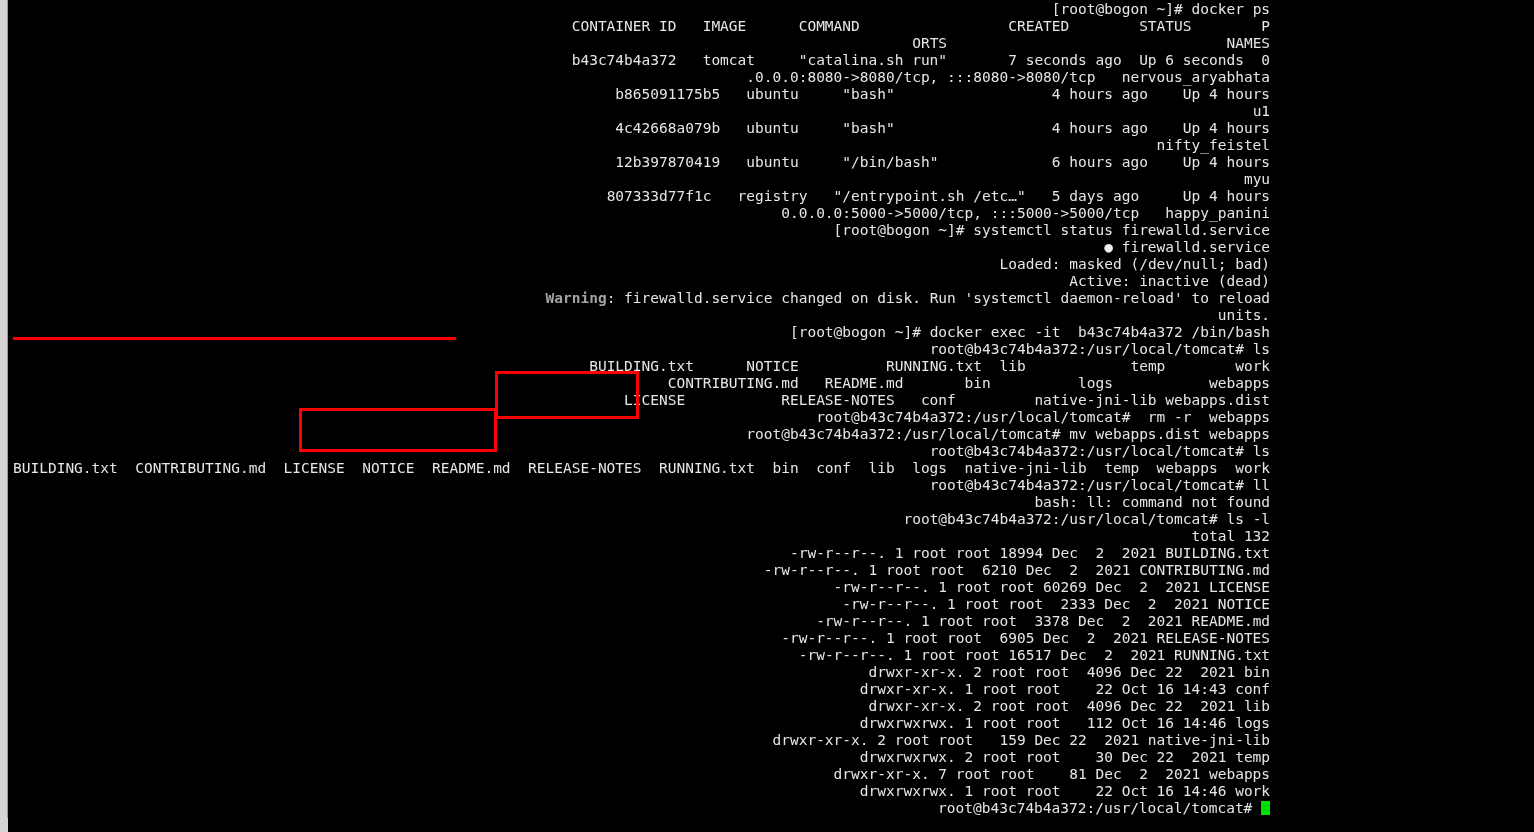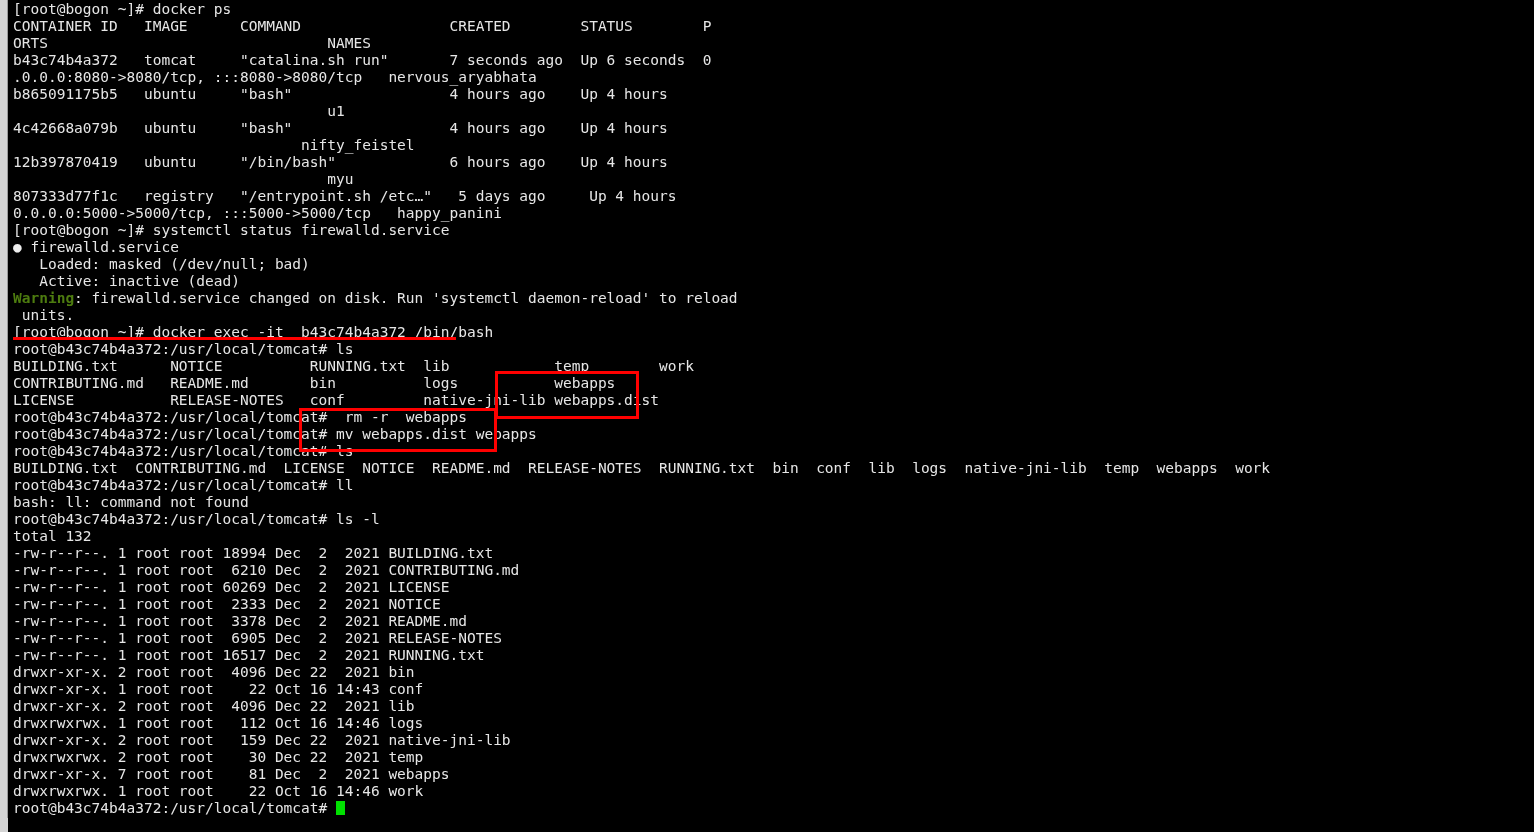--- a/index.html
+++ b/index.html
@@ -33,23 +33,24 @@
   #term-lines {
     position: absolute;
     left: 5px;
     top: 1px;
     white-space: pre;
     color: #e6e6e6;
     font-size: 14.5px;
     line-height: 17px;
     letter-spacing: 0px;
     font-family: "DejaVu Sans Mono", "Liberation Mono", monospace;
+    text-align: right;
   }
   .ln { display: block; height: 17px; white-space: pre; }
-  .warn { color: #4d7c0f; font-weight: bold; }
+  .warn { color: #a3a3a3; font-weight: bold; }
   .bullet { color: #ededed; }
   .cursor {
     display: inline-block;
     width: 9px;
     height: 14px;
     background: #00e000;
     vertical-align: -2px;
   }
   .annot-box {
     position: absolute;

